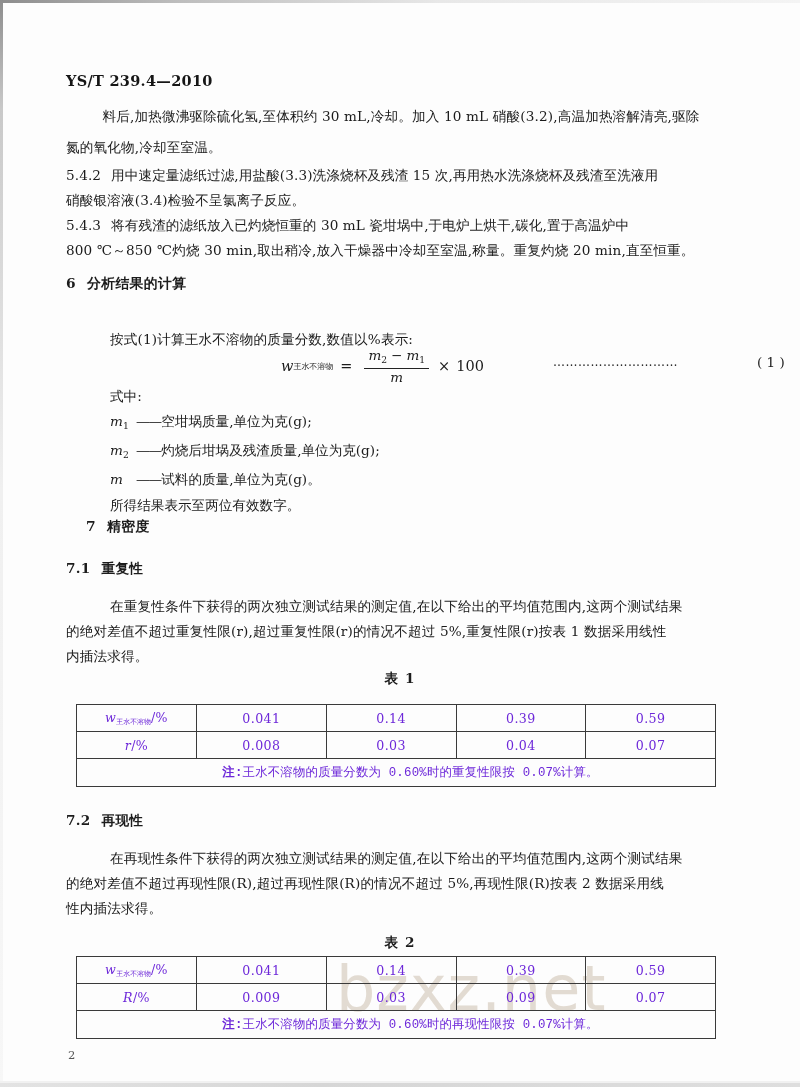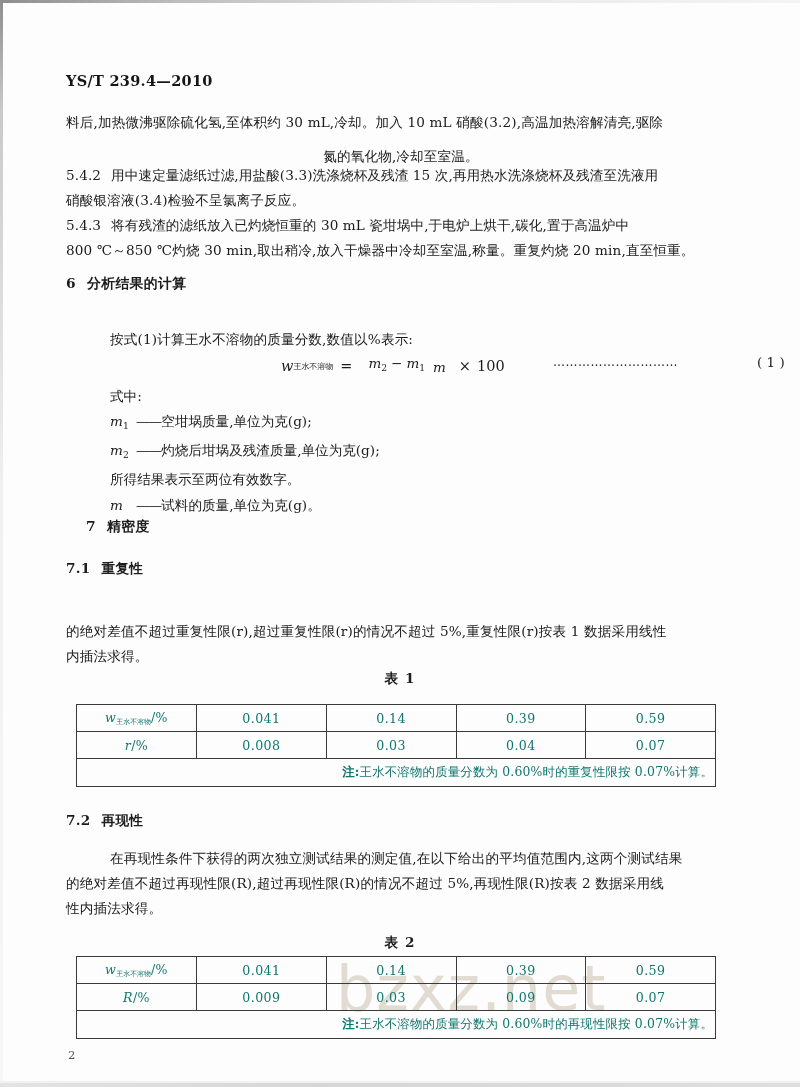--- a/index.html
+++ b/index.html
@@ -115,21 +115,21 @@
     position: absolute;
     left: 215px;
     top: 0;
     display: flex;
     align-items: center;
     height: 42px;
     font-size: 14.5px;
   }
   .frac {
     display: inline-flex;
-    flex-direction: row;
+    flex-direction: column;
     align-items: center;
     margin: 0 5px;
     vertical-align: middle;
   }
   .frac .numer {
     padding: 0 4px 1px 4px;
     font-size: 13.5px;
     line-height: 14px;
   }
   .frac .bar {
@@ -191,28 +191,29 @@
     table-layout: fixed;
     font-size: 12.6px;
   }
   .dtable td {
     border: 1.1px solid #3a3a3a;
     height: 24px;
     text-align: center;
     vertical-align: middle;
     padding: 1px 2px;
     letter-spacing: 0.4px;
-    color: #0f766e;
+    color: #6d28d9;
   }
   .dtable td.note {
-    text-align: right;
+    text-align: center;
     padding-left: 31px;
     font-size: 12.4px;
     height: 25px;
     letter-spacing: 0.2px;
+    font-family: Liberation Mono, monospace;
   }
   .dtable td.note b { font-weight: bold; }
   .dtable .hdr-label { font-size: 12.6px; }
 
   
   .watermark {
     position: absolute;
     left: 336px;
     top: 952px;
     font-family: "DejaVu Sans", "Liberation Sans", sans-serif;
@@ -238,22 +239,22 @@
 <body>
 
 <div class="page">
   <div class="scan-edge-top"></div>
   <div class="scan-edge-left"></div>
   <div class="scan-edge-bottom"></div>
   <div class="scan-edge-bottom2"></div>
 
   <div class="std-header">YS/T 239.4—2010</div>
 
-  <div class="ptext indent-body" style="top:110px;">料后,加热微沸驱除硫化氢,至体积约 30 mL,冷却。加入 10 mL 硝酸(3.2),高温加热溶解清亮,驱除</div>
-  <div class="ptext indent-body" style="top:144px;text-align:center;">氮的氧化物,冷却至室温。</div>
+  <div class="ptext indent-body" style="top:104px;text-align:center;">料后,加热微沸驱除硫化氢,至体积约 30 mL,冷却。加入 10 mL 硝酸(3.2),高温加热溶解清亮,驱除</div>
+  <div class="ptext indent-body" style="top:135px;">氮的氧化物,冷却至室温。</div>
 
   <div class="numbered-para" style="top:163px;">
     <span class="lead">5.4.2</span><span>用中速定量滤纸过滤,用盐酸(3.3)洗涤烧杯及残渣 15 次,再用热水洗涤烧杯及残渣至洗液用</span>
   </div>
   <div class="ptext indent-body" style="top:188px;">硝酸银溶液(3.4)检验不呈氯离子反应。</div>
 
   <div class="numbered-para" style="top:213px;">
     <span class="lead">5.4.3</span><span>将有残渣的滤纸放入已灼烧恒重的 30 mL 瓷坩埚中,于电炉上烘干,碳化,置于高温炉中</span>
   </div>
   <div class="ptext indent-body" style="top:238px;">800 ℃～850 ℃灼烧 30 min,取出稍冷,放入干燥器中冷却至室温,称量。重复灼烧 20 min,直至恒重。</div>
@@ -282,33 +283,34 @@
   </div>
 
   <div class="deflist" style="left:110px; top:384px;">
     <div class="defline">式中:</div>
     <div class="defline">
       <span class="sym"><span class="mi">m</span><span class="sub">1</span></span><span class="dash">——</span><span>空坩埚质量,单位为克(g);</span>
     </div>
     <div class="defline">
       <span class="sym"><span class="mi">m</span><span class="sub">2</span></span><span class="dash">——</span><span>灼烧后坩埚及残渣质量,单位为克(g);</span>
     </div>
-    <div class="defline">所得结果表示至两位有效数字。</div>
     <div class="defline">
       <span class="sym"><span class="mi">m</span></span><span class="dash">——</span><span>试料的质量,单位为克(g)。</span>
     </div>
+    <div class="defline">所得结果表示至两位有效数字。</div>
   </div>
 
   <div class="clause-title" style="top:518px;margin-left:20px;">
     <span class="num">7</span><span>精密度</span>
   </div>
 
   <div class="subclause-title" style="top:560px;">
     <span class="num">7.1</span><span>重复性</span>
   </div>
+  <div class="ptext" style="left:110px; top:594px;">在重复性条件下获得的两次独立测试结果的测定值,在以下给出的平均值范围内,这两个测试结果</div>
   <div class="ptext indent-body" style="top:619px;">的绝对差值不超过重复性限(r),超过重复性限(r)的情况不超过 5%,重复性限(r)按表 1 数据采用线性</div>
   <div class="ptext indent-body" style="top:644px;">内插法求得。</div>
 
   <div class="tbl-caption" style="top:670px;">表 1</div>
   <table class="dtable" style="top:704px;">
     <tbody>
       <tr>
         <td style="width:115px;" class="hdr-label"><span class="mi">w</span><span class="subcn">王水不溶物</span><span>/%</span></td>
         <td>0.041</td>
         <td>0.14</td>

